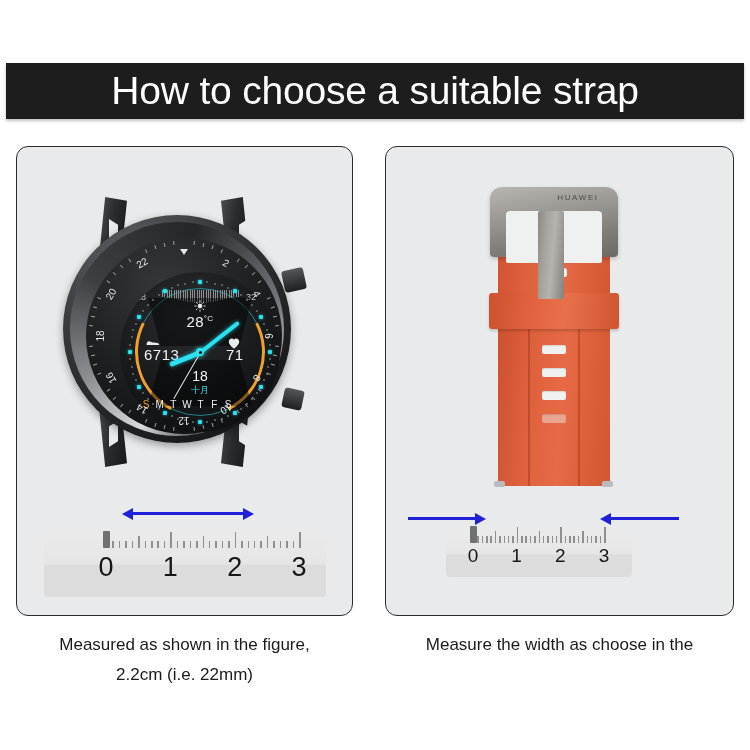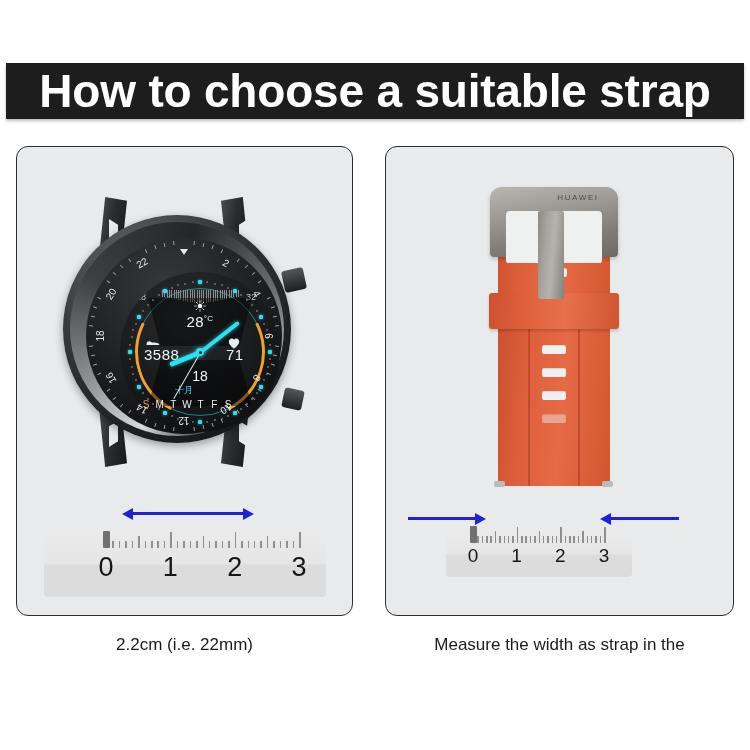--- a/index.html
+++ b/index.html
@@ -19,22 +19,22 @@
   #title-banner {
     position: absolute;
     left: 6px; top: 63px;
     width: 738px; height: 56px;
     background: #1d1d1d;
     display: flex; align-items: center; justify-content: center;
     box-shadow: 0 2px 3px rgba(0,0,0,0.25);
   }
   #title-text {
     color: #ffffff;
-    font-size: 46px;
-    font-weight: 700;
+    font-size: 39px;
+    font-weight: 400;
     letter-spacing: -0.2px;
     white-space: nowrap;
   }
 
   
   .panel {
     position: absolute;
     top: 146px;
     height: 470px;
     background: #e9eaeb;
@@ -291,21 +291,21 @@
   }
   #date-num {
     position: absolute;
     left: 80px; top: 96px;
     transform: translateX(-50%);
     color: #f2f4f6;
     font-size: 14px;
   }
   #date-month {
     position: absolute;
-    left: 64px; top: 112px;
+    left: 80px; top: 112px;
     transform: translateX(-50%);
     color: #2ae2ef;
     font-size: 9px;
     white-space: nowrap;
   }
   .weekday {
     position: absolute;
     top: 127px;
     transform: translateX(-50%);
     font-size: 10px;
@@ -541,21 +541,21 @@
                   <line x1="17.4" y1="17.4" x2="19.5" y2="19.5"></line>
                   <line x1="4.5" y1="19.5" x2="6.6" y2="17.4"></line>
                   <line x1="17.4" y1="6.6" x2="19.5" y2="4.5"></line>
                 </g>
               </svg>
               <div id="temp-text"><span>28</span><span class="unit">°C</span></div>
 
               <svg id="steps-icon" viewBox="0 0 28 14">
                 <path d="M1 11 C2 6 5 5 8 6 L13 8 C17 8.5 22 8 25 10 C27 11 27 13 25 13 L3 13 C1.5 13 0.6 12.4 1 11 Z" fill="#e9ecee"></path>
               </svg>
-              <div id="steps-text">3588</div>
+              <div id="steps-text">6713</div>
 
               <svg id="heart-icon" viewBox="0 0 24 22">
                 <path d="M12 21 C12 21 1.5 14 1.5 7.4 C1.5 3.6 4.4 1 7.6 1 C9.8 1 11.2 2.3 12 3.6 C12.8 2.3 14.2 1 16.4 1 C19.6 1 22.5 3.6 22.5 7.4 C22.5 14 12 21 12 21 Z" fill="#e9ecee"></path>
               </svg>
               <div id="hr-text">71</div>
 
               <div id="date-num">18</div>
               <div id="date-month">十月</div>
 
               <div id="weekdays-holder">
@@ -822,19 +822,20 @@
       <div class="ruler-labels" id="ruler2-labels" style="top:13px; font-size:19px;">
           <div class="r-label" style="left: 27px;">0</div>
           <div class="r-label" style="left: 70.6667px;">1</div>
           <div class="r-label" style="left: 114.333px;">2</div>
           <div class="r-label" style="left: 158px;">3</div>
         </div>
     </div>
   </div>
 
   <div class="caption" id="caption-1">
+    <div>Measured as shown in the figure,</div>
     <div>2.2cm (i.e. 22mm)</div>
   </div>
   <div class="caption" id="caption-2">
-    <div>Measure the width as strap in the</div>
+    <div>Measure the width as choose in the</div>
   </div>
 
 </div>
 
 </body></html>

